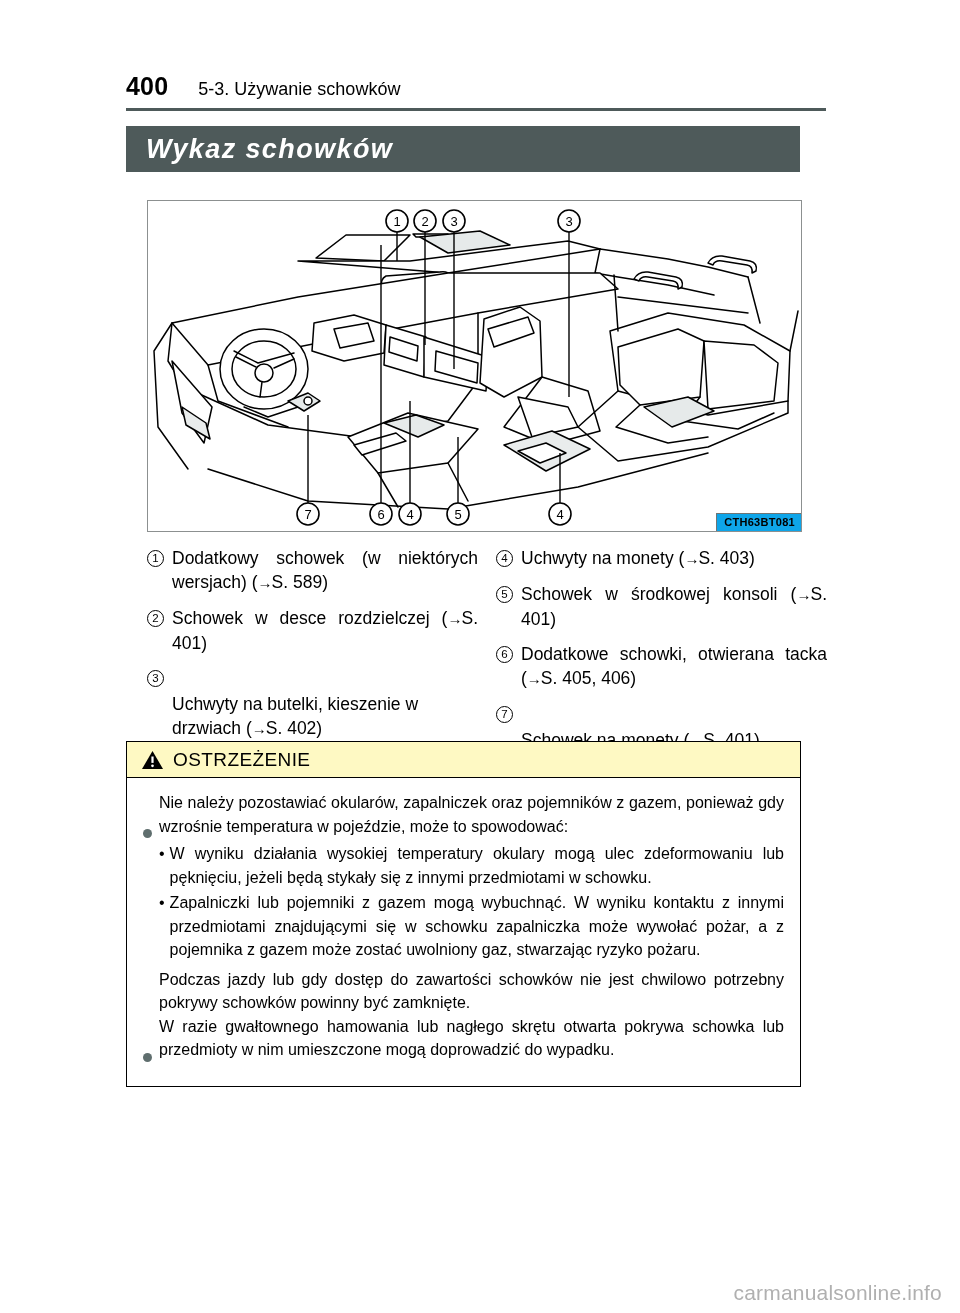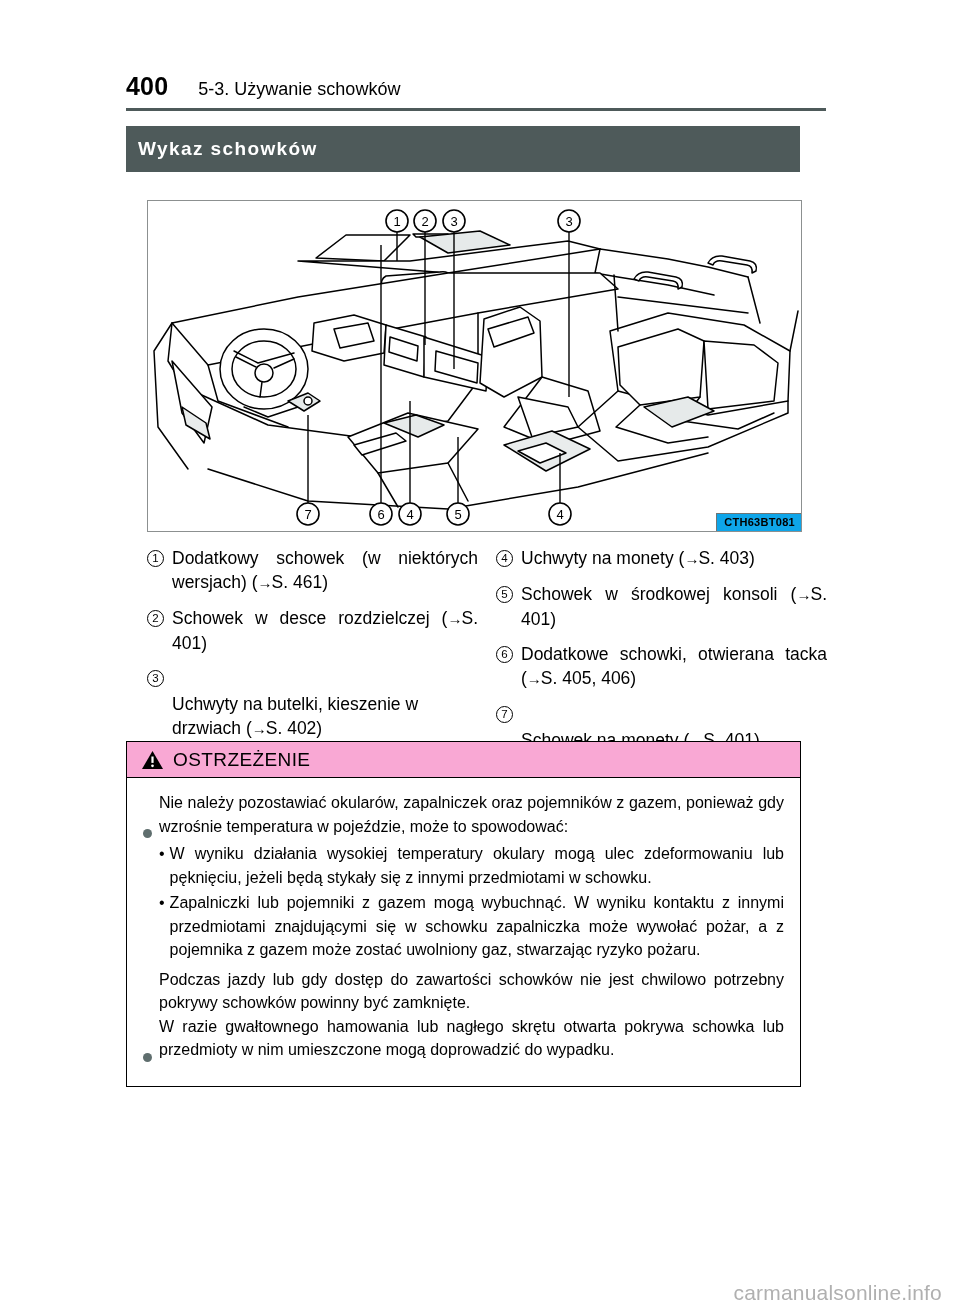--- a/index.html
+++ b/index.html
@@ -49,24 +49,25 @@
     left: 126px;
     top: 126px;
     width: 674px;
     height: 46px;
     background: #4e5a5a;
     display: flex;
     align-items: center;
   }
   .banner-text {
     color: #ffffff;
-    font-size: 19px;
+    font-size: 27px;
     font-weight: bold;
     letter-spacing: 1.4px;
-    margin-left: 12px;
+    margin-left: 20px;
+    font-style: italic;
   }
 
   
   .figure-frame {
     position: absolute;
     left: 147px;
     top: 200px;
     width: 655px;
     height: 332px;
     border: 1px solid #8c9090;
@@ -130,21 +131,21 @@
   .warn-box {
     position: absolute;
     left: 126px;
     top: 741px;
     width: 675px;
     border: 1.6px solid #000;
     box-sizing: border-box;
     background: #fff;
   }
   .warn-head {
-    background: #f9a8d4;
+    background: #fef9c3;
     border-bottom: 1.4px solid #000;
     height: 35px;
     display: flex;
     align-items: center;
     padding-left: 14px;
   }
   .warn-head-text {
     font-size: 19px;
     letter-spacing: .4px;
     margin-left: 9px;
@@ -321,21 +322,21 @@
     </g>
   </svg>
   <div class="figure-id">CTH63BT081</div>
 </div>
 
 <div class="legend">
 
   <div class="legend-col">
     <div class="legend-item">
       <span class="num-circle">1</span>
-      <span class="legend-text"><span>Dodatkowy schowek (w niektórych wersjach) (</span><span class="arrow">→</span><span>S. 461</span><span>)</span></span>
+      <span class="legend-text"><span>Dodatkowy schowek (w niektórych wersjach) (</span><span class="arrow">→</span><span>S. 589</span><span>)</span></span>
     </div>
     <div class="legend-item">
       <span class="num-circle">2</span>
       <span class="legend-text"><span>Schowek w desce rozdzielczej (</span><span class="arrow">→</span><span>S. 401</span><span>)</span></span>
     </div>
     <div class="legend-item">
       <span class="num-circle">3</span>
       <span class="legend-text"><span>Uchwyty na butelki, kieszenie w drzwiach (</span><span class="arrow">→</span><span>S. 402</span><span>)</span></span>
     </div>
   </div>

